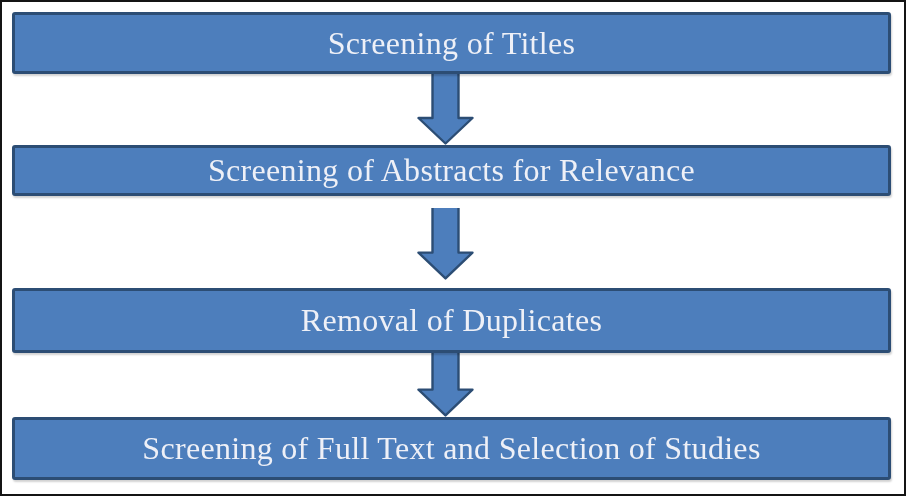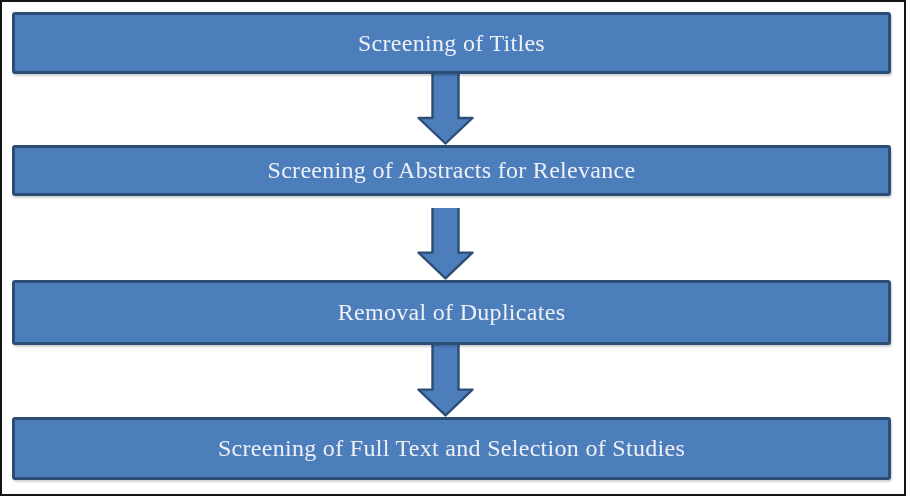--- a/index.html
+++ b/index.html
@@ -26,28 +26,28 @@
     border: 3px solid var(--box-border, #2c4d74);
     border-radius: 3px;
     display: flex;
     align-items: center;
     justify-content: center;
     box-shadow: 1px 2px 2px rgba(0,0,0,0.18);
     z-index: 2;
   }
   .step .label {
     color: var(--text, #eef0f7);
-    font-size: 24px;
+    font-size: 32px;
     letter-spacing: 0.3px;
     white-space: nowrap;
     text-align: center;
   }
   .step.s1 { top: 10px;  height: 62px; }
   .step.s2 { top: 143px; height: 51px; }
-  .step.s3 { top: 278px; height: 65px; }
+  .step.s3 { top: 286px; height: 65px; }
   .step.s4 { top: 415px; height: 63px; }
 
   .arrow {
     position: absolute;
     left: 415px;
     width: 57px;
     z-index: 1;
   }
   .arrow.a1 { top: 72px;  height: 71px; }
   .arrow.a2 { top: 206px; height: 72px; }

